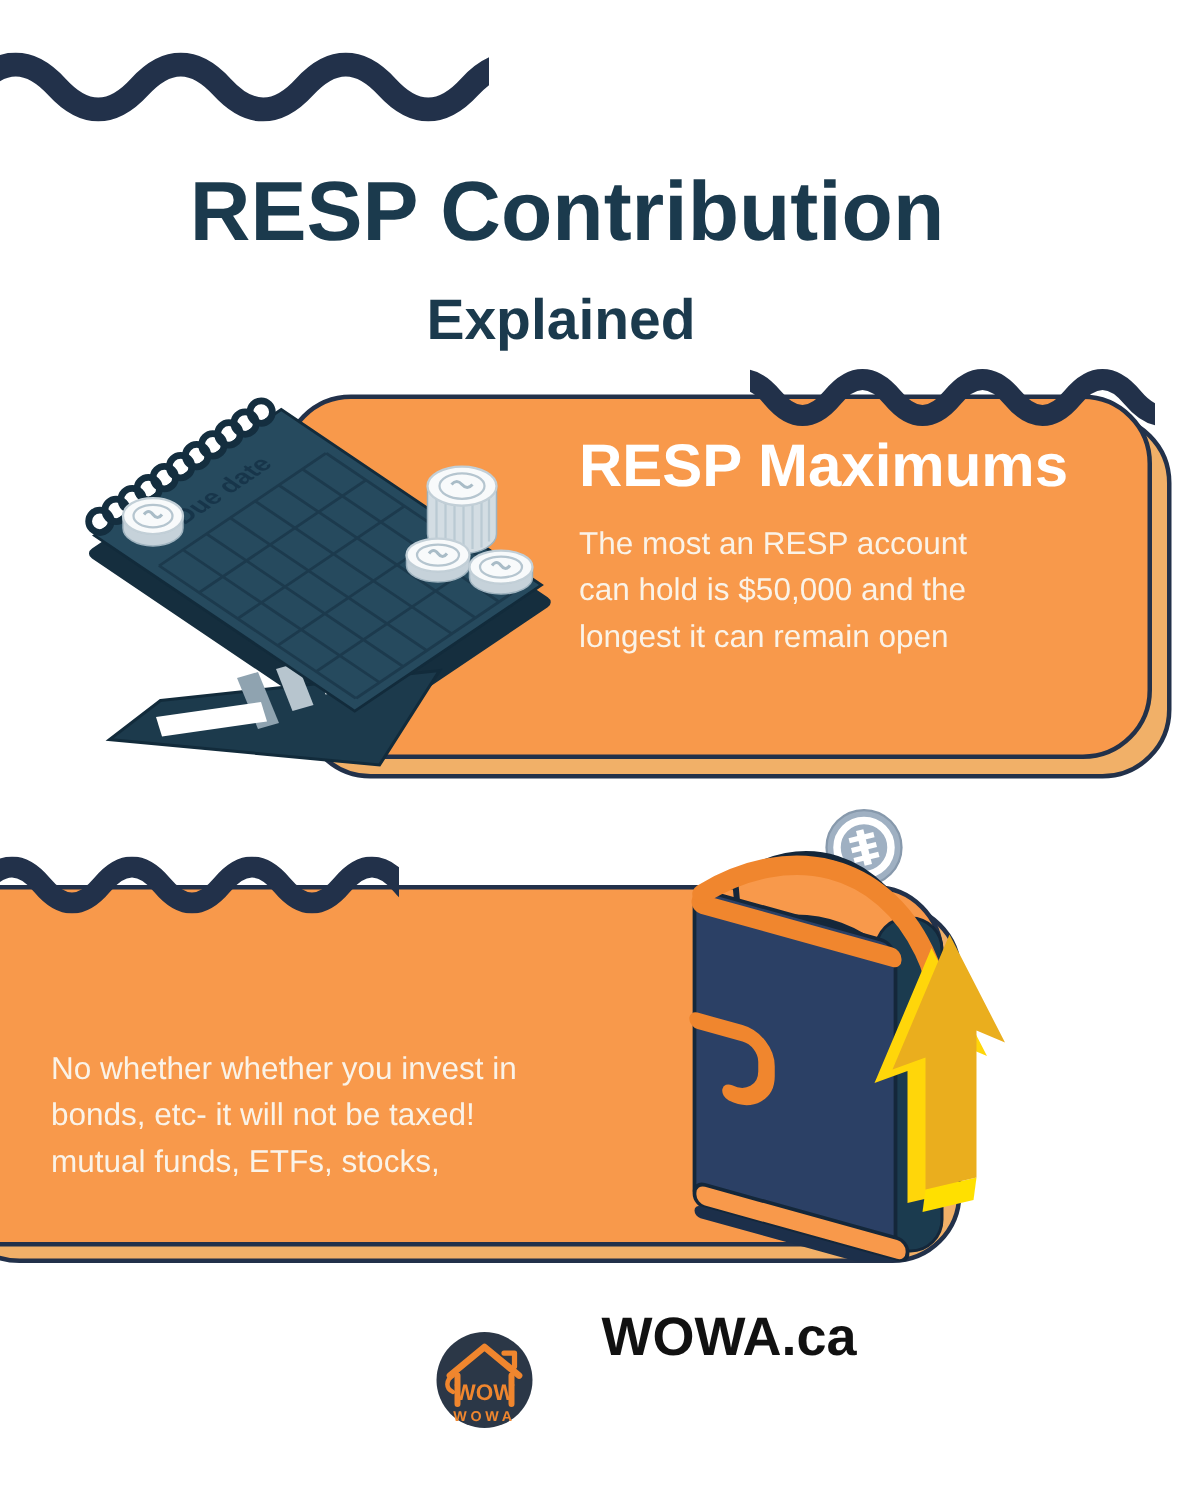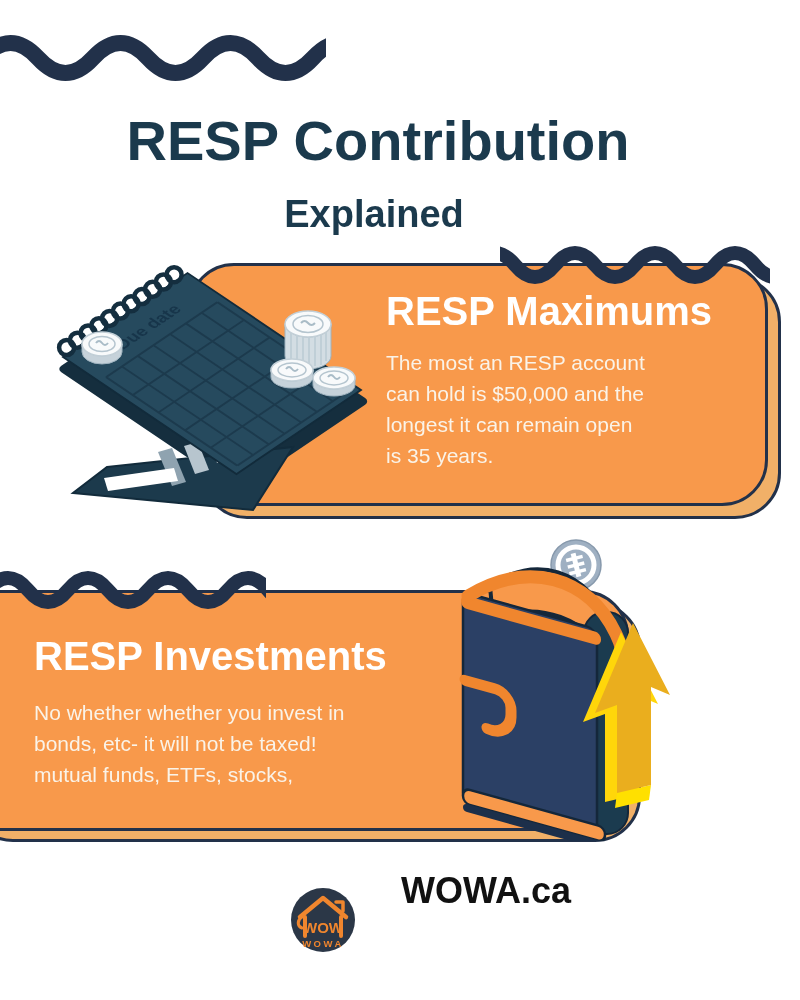--- a/index.html
+++ b/index.html
@@ -61,21 +61,20 @@
   <div class="abs card-shadow c1-shadow"></div>
   <div class="abs card c1-main"></div>
   <svg class="abs wave-card1" viewBox="0 0 270 38">
     <path d="M-25,19 Q-5,-5 15,19 T55,19 T95,19 T135,19 T175,19 T215,19 T255,19 T295,19" fill="none" stroke="#22314A" stroke-width="14"></path>
   </svg>
   <div class="abs card-heading c1-heading">RESP Maximums</div>
   <div class="abs card-body c1-body">
     <div>The most an RESP account</div>
     <div>can hold is $50,000 and the</div>
     <div>longest it can remain open</div>
-    <div>is 35 years.</div>
   </div>
 
   <svg class="abs calendar-illus" viewBox="0 0 335 270">
 
     <g transform="matrix(0.83,-0.56,0.83,0.56,17,113)">
       <rect x="-4" y="-4" width="160" height="218" rx="6" fill="#152E3E"></rect>
     </g>
 
     <g>
       <polygon points="61,211 247,191 207,254 27,237" fill="#1C3A4C" stroke="#122B3B" stroke-width="2"></polygon>
@@ -127,21 +126,20 @@
       <ellipse cx="288" cy="122" rx="14" ry="7" fill="none" stroke="#B5C5CF" stroke-width="1.5"></ellipse>
       <path d="M282,121 q3,-4 6,0 t6,0" fill="none" stroke="#A9BCC7" stroke-width="2"></path>
     </g>
   </svg>
 
   <div class="abs card-shadow c2-shadow"></div>
   <div class="abs card c2-main"></div>
   <svg class="abs wave-card2" viewBox="0 0 266 38">
     <path d="M-12,19 Q8,-5 28,19 T68,19 T108,19 T148,19 T188,19 T228,19 T268,19 T308,19" fill="none" stroke="#22314A" stroke-width="14"></path>
   </svg>
-  <div class="abs card-heading c2-heading">RESP Investments</div>
   <div class="abs card-body c2-body">
     <div>No whether whether you invest in</div>
     <div>bonds, etc- it will not be taxed!</div>
     <div>mutual funds, ETFs, stocks,</div>
   </div>
 
   <svg class="abs wallet-illus" viewBox="0 0 240 325">
 
     <g>
       <circle cx="138" cy="49" r="25" fill="#9FB0C2" stroke="#8799AC" stroke-width="1.5"></circle>

